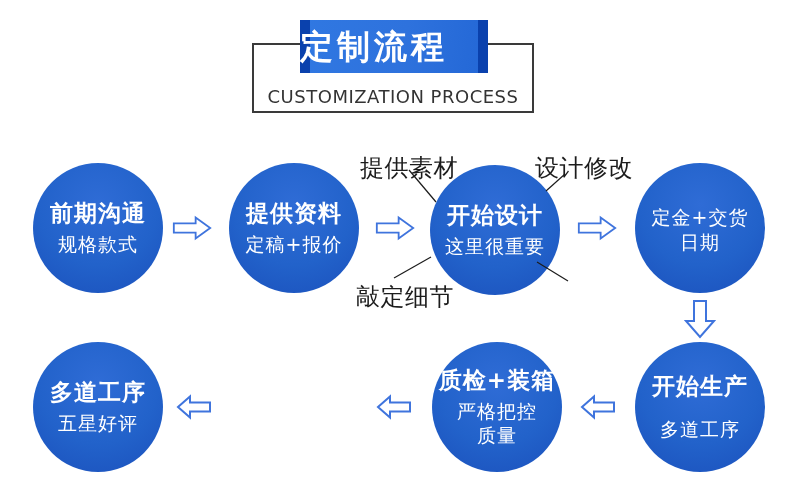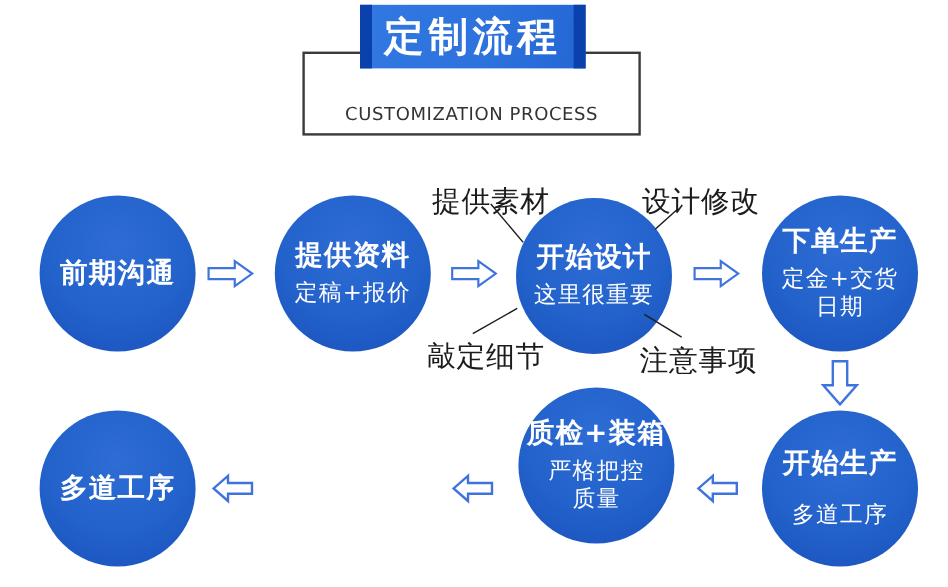--- a/index.html
+++ b/index.html
@@ -6,47 +6,47 @@
   #canvas{
     position:relative;width:790px;height:489px;background:#fff;overflow:hidden;
     font-family:"DejaVu Sans","Liberation Sans",sans-serif;
   }
   
   .title-box{
     position:absolute;left:252px;top:43px;width:282px;height:70px;
     border:2px solid #3a3a3a;background:#fff;box-sizing:border-box;
   }
   .banner{
-    position:absolute;left:300px;top:4px;width:188px;height:53px;
+    position:absolute;left:300px;top:20px;width:188px;height:53px;
     background:linear-gradient(100deg,#3078e2 0%,#2e72dd 55%,#2367d6 100%);
-    display:flex;align-items:center;justify-content:center;z-index:2;
+    display:flex;align-items:center;z-index:2;
   }
   .banner .edge{position:absolute;top:0;width:10px;height:100%;background:#0a41ad;}
   .banner .edge.left{left:0;}
   .banner .edge.right{right:0;}
   .banner-title{
     color:#fff;font-size:33px;font-weight:700;letter-spacing:4px;line-height:1;
     position:relative;z-index:3;white-space:nowrap;
   }
   .header-sub{
     position:absolute;left:252px;top:86px;width:282px;text-align:center;
-    font-size:15px;color:#333;letter-spacing:0.5px;z-index:2;white-space:nowrap;
+    font-size:18px;color:#333;letter-spacing:0.5px;z-index:2;white-space:nowrap;
   }
   
   .circle{
     position:absolute;width:130px;height:130px;border-radius:50%;
     background:radial-gradient(circle at 50% 32%,#2f6cd6 0%,#2262ca 55%,#1b50bc 100%);
     display:flex;flex-direction:column;align-items:center;justify-content:center;
     text-align:center;color:#fff;
   }
   .circle .t{font-size:23px;font-weight:700;letter-spacing:1px;line-height:1.25;white-space:nowrap;}
   .circle .s{font-size:19px;font-weight:400;letter-spacing:1px;line-height:1.3;margin-top:4px;white-space:pre-line;}
   .c1{left:33px;top:163px;} .c2{left:229px;top:163px;}
   .c3{left:430px;top:165px;} .c4{left:635px;top:163px;}
-  .c5{left:635px;top:342px;gap:12px;} .c6{left:432px;top:323px;}
+  .c5{left:635px;top:342px;gap:12px;} .c6{left:432px;top:342px;}
   .c7{left:229px;top:342px;} .c8{left:33px;top:342px;}
   
   .arrow{position:absolute;}
   .ar1{left:172px;top:215px;} .ar2{left:375px;top:215px;} .ar3{left:577px;top:215px;}
   .ad1{left:683px;top:299px;}
   .al1{left:580px;top:394px;} .al2{left:376px;top:394px;} .al3{left:176px;top:394px;}
   
   .annot{position:absolute;font-size:24px;color:#1c1c1c;letter-spacing:0.5px;white-space:nowrap;}
   .an1{left:360px;top:152px;} .an2{left:535px;top:152px;}
   .an3{left:356px;top:281px;} .an4{left:533px;top:284px;}
@@ -68,50 +68,50 @@
   <svg id="callout-lines" width="790" height="489">
     <line x1="409" y1="170" x2="436" y2="202" stroke="#1c1c1c" stroke-width="1.2"></line>
     <line x1="565" y1="174" x2="546" y2="191" stroke="#1c1c1c" stroke-width="1.2"></line>
     <line x1="394" y1="278" x2="431" y2="257" stroke="#1c1c1c" stroke-width="1.2"></line>
     <line x1="537" y1="262" x2="568" y2="281" stroke="#1c1c1c" stroke-width="1.2"></line>
   </svg>
 
   <span class="annot an1">提供素材</span>
   <span class="annot an2">设计修改</span>
   <span class="annot an3">敲定细节</span>
-  <span class="annot an4">注意事项</span>
 
   <div class="circle c1">
     <div class="t">前期沟通</div>
+    <div class="s">规格款式</div>
   </div>
   <div class="circle c2">
     <div class="t">提供资料</div>
     <div class="s">定稿+报价</div>
   </div>
   <div class="circle c3">
     <div class="t">开始设计</div>
     <div class="s">这里很重要</div>
   </div>
   <div class="circle c4">
-    <div class="t">下单生产</div>
     <div class="s">定金+交货
 日期</div>
   </div>
 
   <div class="circle c5">
     <div class="t">开始生产</div>
     <div class="s">多道工序</div>
   </div>
   <div class="circle c6">
     <div class="t">质检+装箱</div>
     <div class="s">严格把控
 质量</div>
   </div>
   <div class="circle c8">
     <div class="t">多道工序</div>
+    <div class="s">五星好评</div>
   </div>
 
   <svg class="arrow ar1" width="40" height="26" viewBox="0 0 44 28">
     <path d="M2 9 H26 V2.5 L42 14 L26 25.5 V19 H2 Z" fill="#ffffff" stroke="#3f74dd" stroke-width="2"></path>
   </svg>
   <svg class="arrow ar2" width="40" height="26" viewBox="0 0 44 28">
     <path d="M2 9 H26 V2.5 L42 14 L26 25.5 V19 H2 Z" fill="#ffffff" stroke="#3f74dd" stroke-width="2"></path>
   </svg>
   <svg class="arrow ar3" width="40" height="26" viewBox="0 0 44 28">
     <path d="M2 9 H26 V2.5 L42 14 L26 25.5 V19 H2 Z" fill="#ffffff" stroke="#3f74dd" stroke-width="2"></path>

